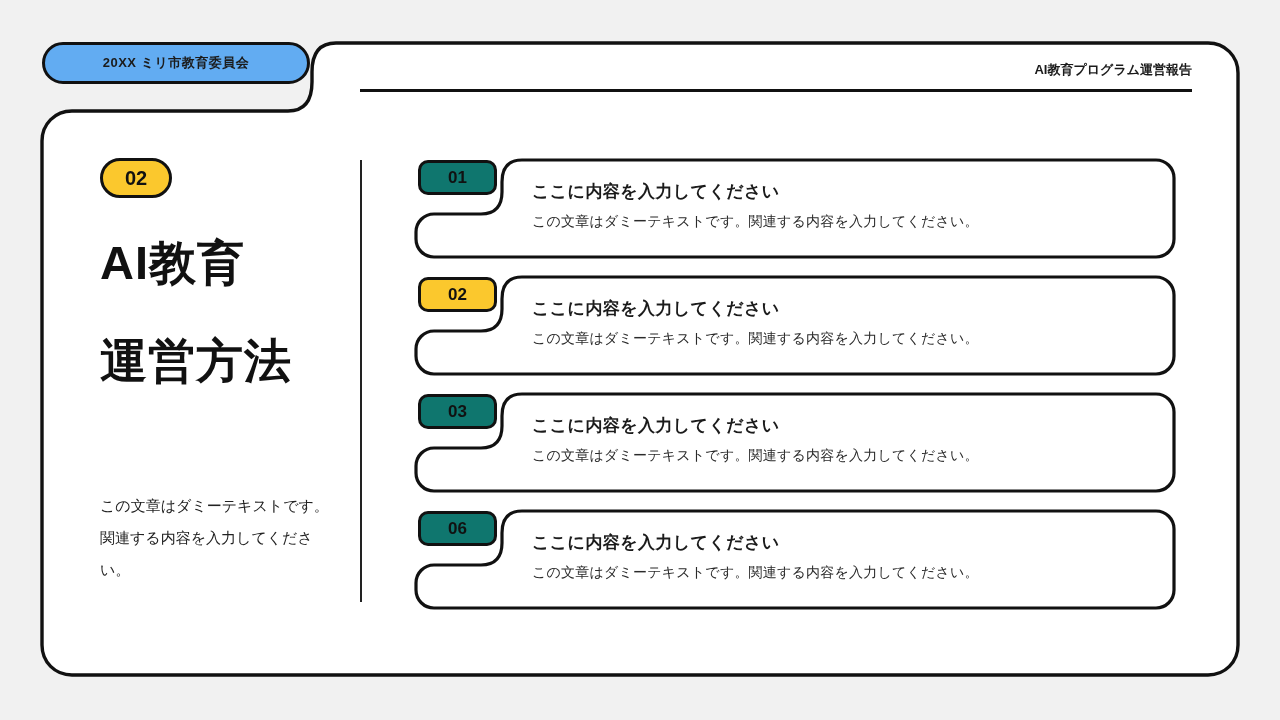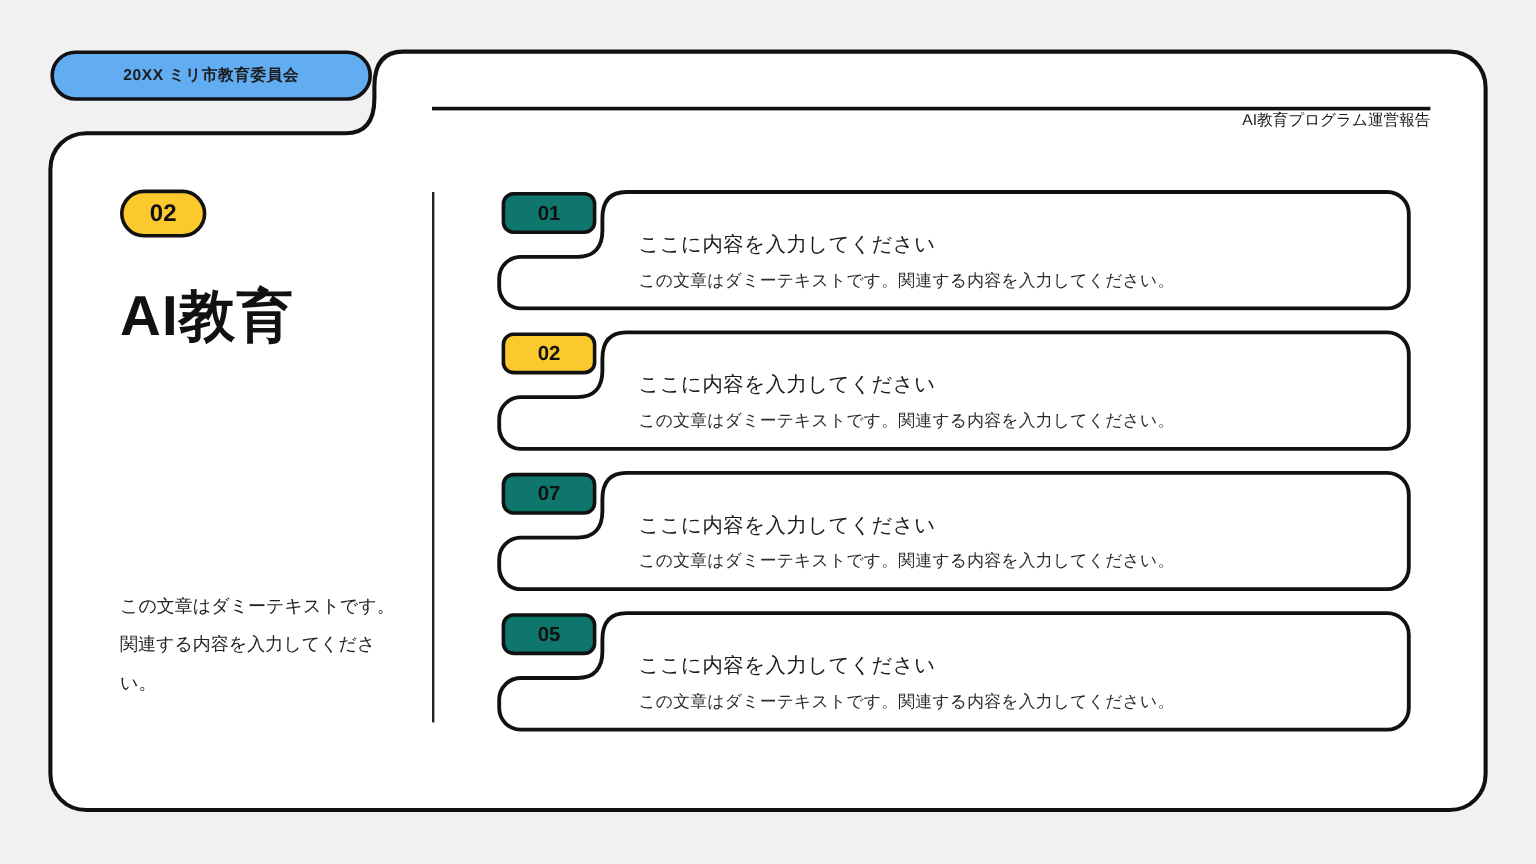--- a/index.html
+++ b/index.html
@@ -52,25 +52,24 @@
     height: 720px;
     z-index: 1;
   }
 
   
   .header-title {
     position: absolute;
     right: 88px;
     top: 61px;
     font-size: 13px;
-    font-weight: 400;
+    font-weight: 700;
     color: #1b1b1b;
     z-index: 4;
     white-space: nowrap;
-    margin-top: 30px;
   }
   .header-rule {
     position: absolute;
     left: 360px;
     top: 89px;
     width: 832px;
     height: 3px;
     background: #111111;
     z-index: 4;
   }
@@ -176,25 +175,24 @@
   }
   .card-text {
     position: absolute;
     left: 118px;
     top: 22px;
     right: 22px;
     z-index: 3;
   }
   .card-heading {
     font-size: 17px;
-    font-weight: 400;
+    font-weight: 700;
     color: #1b1b1b;
     letter-spacing: 0.4px;
     white-space: nowrap;
-    margin-top: 12px;
   }
   .card-body {
     margin-top: 10px;
     font-size: 14px;
     color: #2a2a2a;
     letter-spacing: 0.2px;
     white-space: nowrap;
   }
 </style>
 </head>
@@ -222,20 +220,21 @@
     <span class="header-tab-label">20XX ミリ市教育委員会</span>
   </div>
 
   <div class="header-title">AI教育プログラム運営報告</div>
   <div class="header-rule"></div>
 
   <div class="left-col">
     <div class="section-badge">02</div>
     <div class="section-title">
       <span class="line">AI教育</span>
+      <span class="line">運営方法</span>
     </div>
   </div>
   <div class="left-body">この文章はダミーテキストです。関連する内容を入力してください。</div>
 
   <div class="divider"></div>
 
   <div class="cards">
 
     <div class="card">
       <svg class="card-shape" viewBox="0 0 762 101">
@@ -292,21 +291,21 @@
                  L 20 56
                  C 10 56 2 64 2 74
                  L 2 81
                  C 2 91 10 99 20 99
                  L 742 99
                  C 752 99 760 91 760 81
                  L 760 20
                  C 760 10 752 2 742 2
                  Z" fill="#ffffff" stroke="#111111" stroke-width="3.2" stroke-linejoin="round"></path>
       </svg>
-      <div class="card-badge">07</div>
+      <div class="card-badge">03</div>
       <div class="card-text">
         <div class="card-heading">ここに内容を入力してください</div>
         <div class="card-body">この文章はダミーテキストです。関連する内容を入力してください。</div>
       </div>
     </div>
 
     <div class="card">
       <svg class="card-shape" viewBox="0 0 762 101">
         <path d="M 108 2
                  C 93 2 88 11 88 24
@@ -315,21 +314,21 @@
                  L 20 56
                  C 10 56 2 64 2 74
                  L 2 81
                  C 2 91 10 99 20 99
                  L 742 99
                  C 752 99 760 91 760 81
                  L 760 20
                  C 760 10 752 2 742 2
                  Z" fill="#ffffff" stroke="#111111" stroke-width="3.2" stroke-linejoin="round"></path>
       </svg>
-      <div class="card-badge">05</div>
+      <div class="card-badge">06</div>
       <div class="card-text">
         <div class="card-heading">ここに内容を入力してください</div>
         <div class="card-body">この文章はダミーテキストです。関連する内容を入力してください。</div>
       </div>
     </div>
 
   </div>
 </div>
 
 </body></html>

